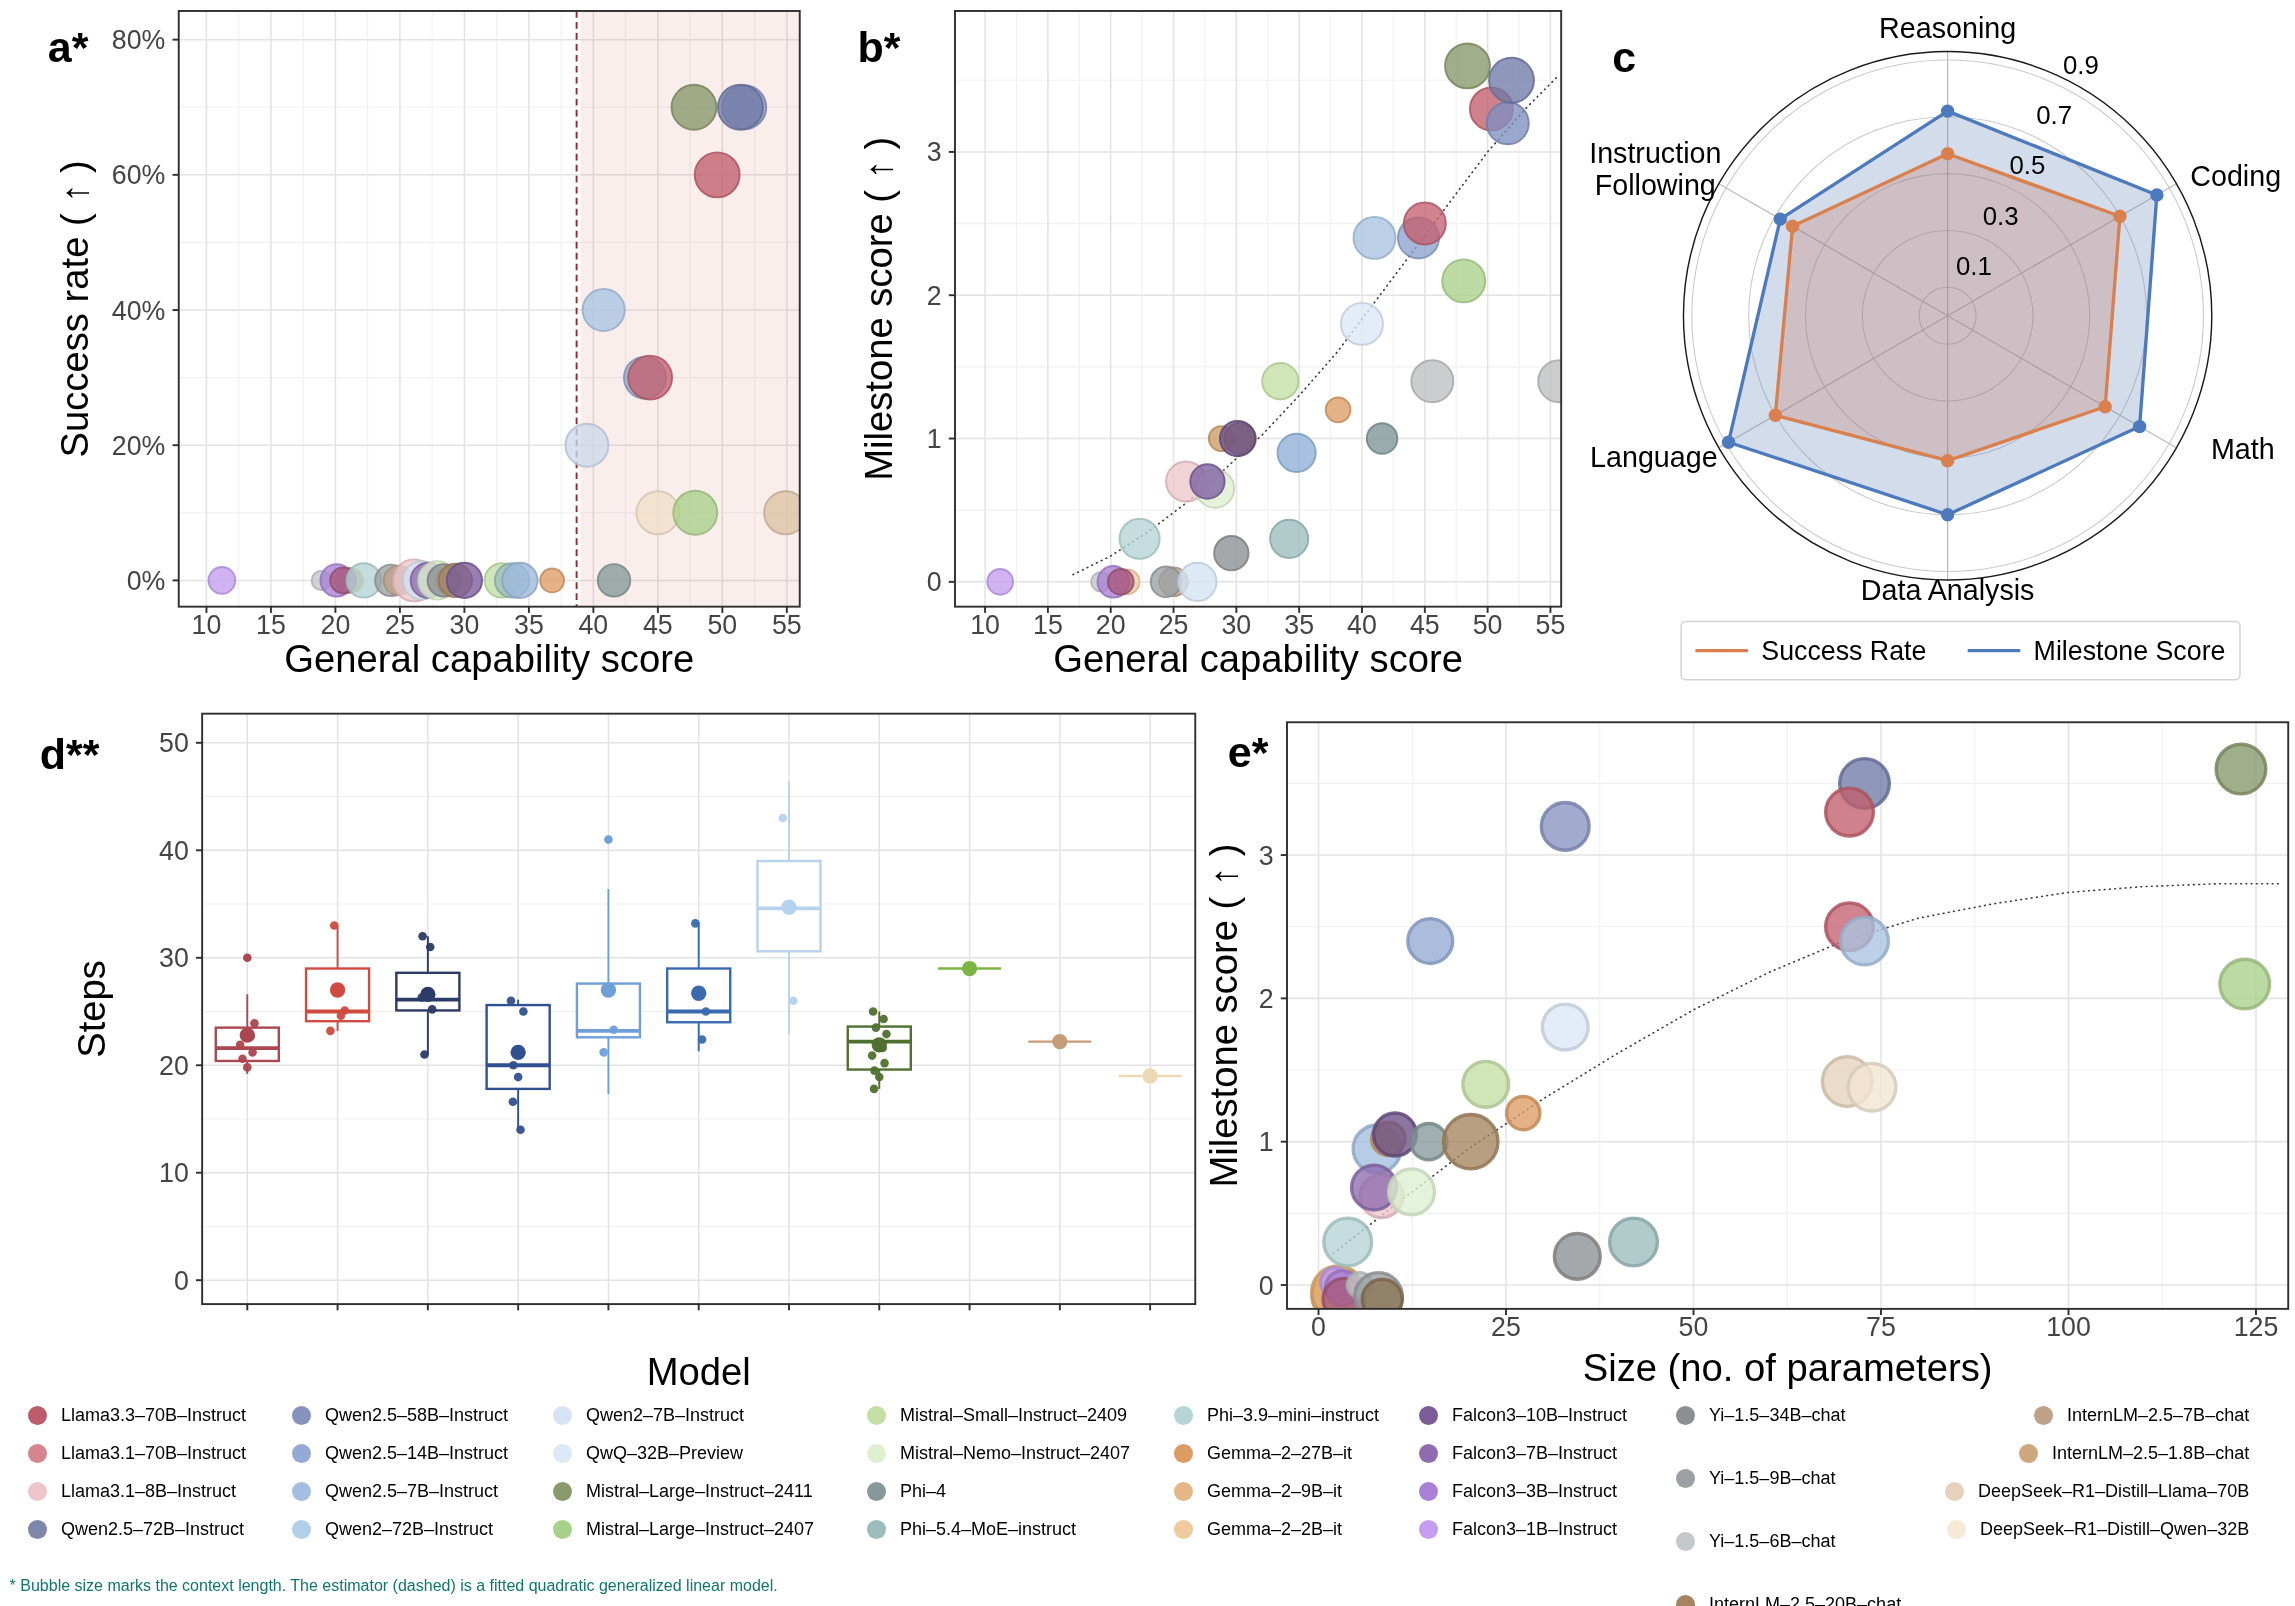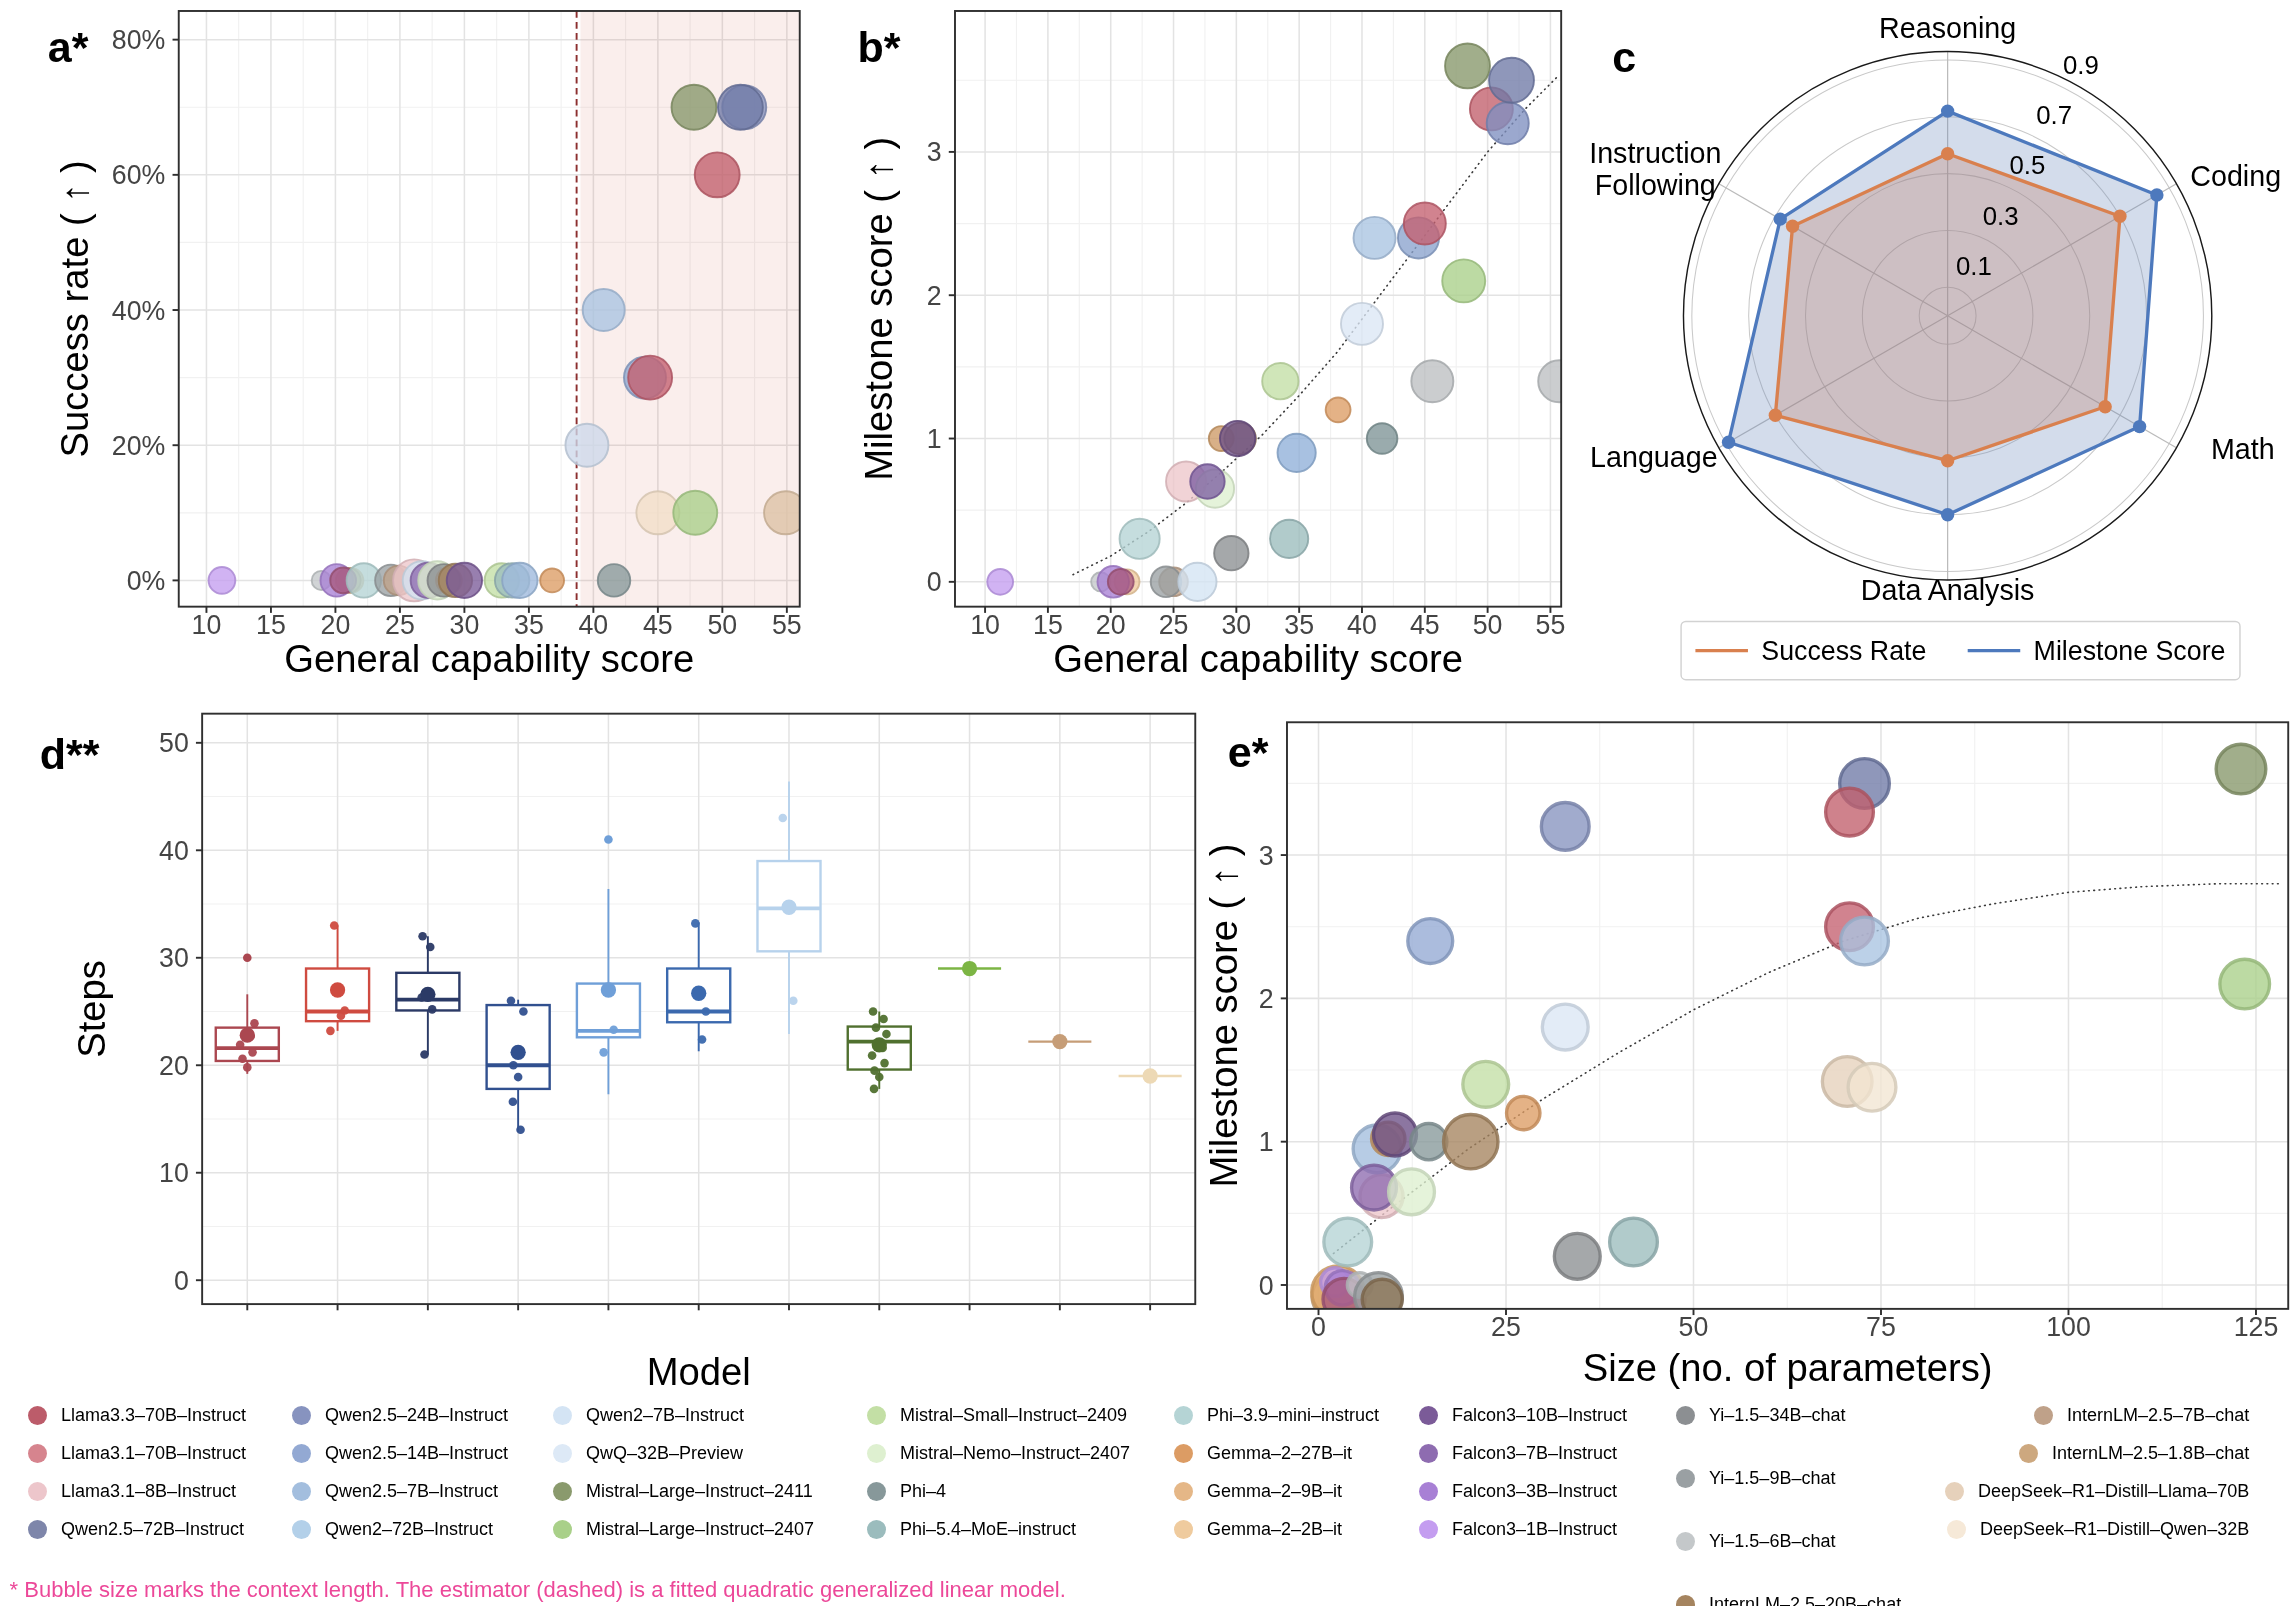--- a/index.html
+++ b/index.html
@@ -4,21 +4,21 @@
 <style>
   html,body{margin:0;padding:0;background:#ffffff;}
   body{width:2295px;height:1606px;font-family:"Liberation Sans",sans-serif;}
   #figure{position:relative;width:2295px;height:1606px;background:#ffffff;overflow:hidden;}
   #chart-svg{position:absolute;left:0;top:0;}
   svg text{font-family:"Liberation Sans",sans-serif;}
   .legend-col{position:absolute;display:flex;flex-direction:column;}
   .legend-item{display:flex;align-items:center;height:38px;}
   .legend-dot{width:19px;height:19px;border-radius:50%;flex:0 0 19px;margin-right:14px;}
   .legend-label{font-size:18px;color:#000000;white-space:nowrap;}
-  .footnote{position:absolute;font-size:22px;color:#ec4899;white-space:nowrap;}
+  .footnote{position:absolute;font-size:16px;color:#0f766e;white-space:nowrap;}
 </style>
 </head>
 <body>
 
 <div id="figure">
   <svg id="chart-svg" width="2295" height="1606" viewBox="0 0 4804 3362">
       <g>
         <rect x="374" y="23" width="1300" height="1247" fill="#ffffff"></rect>
         <g>
           <line x1="499.5" y1="23" x2="499.5" y2="1270" stroke="#f1f1f1" stroke-width="2.4"></line>
@@ -531,21 +531,21 @@
           <span class="legend-label">Llama3.1–8B–Instruct</span>
         </div>
         <div class="legend-item">
           <span class="legend-dot" style="background: rgb(126, 134, 170);"></span>
           <span class="legend-label">Qwen2.5–72B–Instruct</span>
         </div>
       </div>
       <div class="legend-col" style="left: 292px; top: 1396px;">
         <div class="legend-item">
           <span class="legend-dot" style="background: rgb(135, 147, 191);"></span>
-          <span class="legend-label">Qwen2.5–24B–Instruct</span>
+          <span class="legend-label">Qwen2.5–58B–Instruct</span>
         </div>
         <div class="legend-item">
           <span class="legend-dot" style="background: rgb(147, 169, 211);"></span>
           <span class="legend-label">Qwen2.5–14B–Instruct</span>
         </div>
         <div class="legend-item">
           <span class="legend-dot" style="background: rgb(163, 190, 222);"></span>
           <span class="legend-label">Qwen2.5–7B–Instruct</span>
         </div>
         <div class="legend-item">

